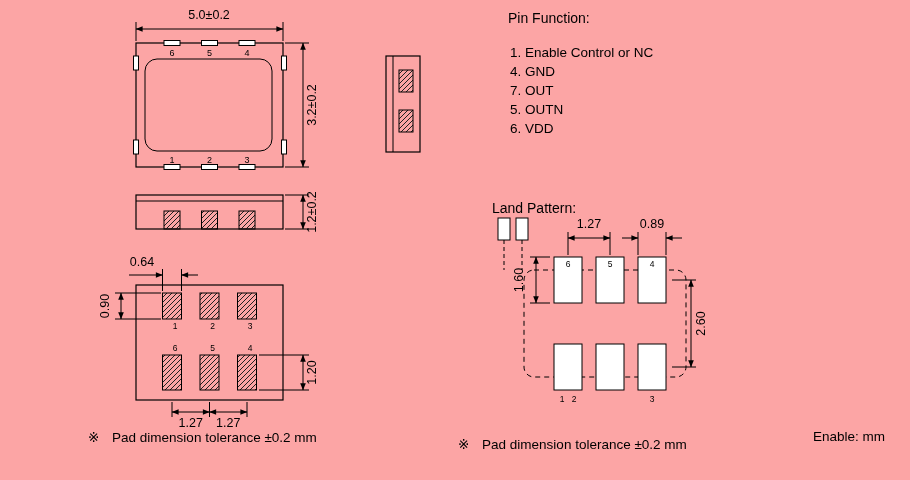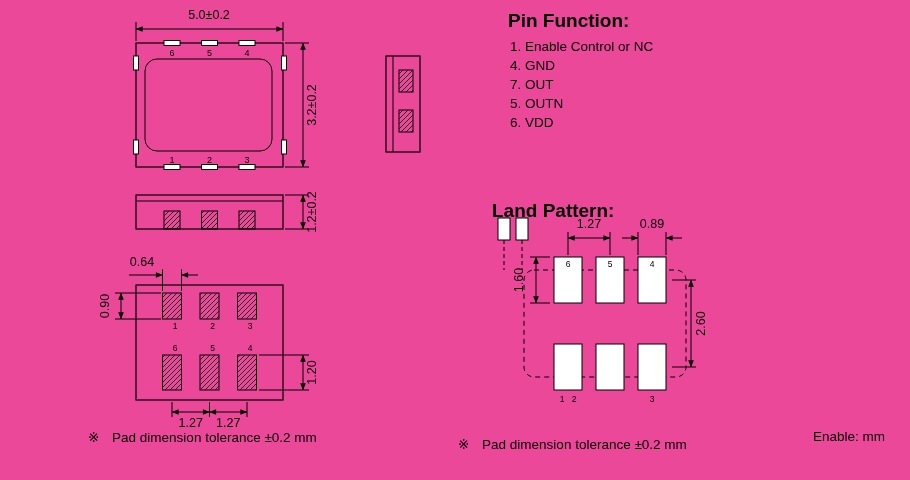--- a/index.html
+++ b/index.html
@@ -1,26 +1,26 @@
 <!DOCTYPE html>
 <html><head>
 <meta charset="utf-8">
 <style>
   *{margin:0;padding:0;box-sizing:border-box}
   html,body{background:#fff}
   body{font-family:"Liberation Sans","DejaVu Sans",sans-serif;color:#000}
-  .stage{position:relative;width:910px;height:480px;background:#ec4899;overflow:hidden}
+  .stage{position:relative;width:910px;height:480px;background:#fca5a5;overflow:hidden}
   .abs{position:absolute}
   svg{display:block;overflow:visible}
   svg text{fill:#000;font-family:"Liberation Sans","DejaVu Sans",sans-serif}
   .dim{font-size:12.5px}
   .pin{font-size:9px}
   .padnum{font-size:8.5px}
-  .sec-title{font-weight:bold;font-size:19px}
-  .pf-items{margin-top:5px;padding-left:2px}
+  .sec-title{font-weight:normal;font-size:14px}
+  .pf-items{margin-top:17px;padding-left:2px}
   .pf-item{font-size:13.5px;line-height:19px}
   .note{font-size:13.5px;white-space:nowrap}
   .note .mk{display:inline-block;margin-right:9px}
   .units{font-size:13.5px}
 </style>
 </head>
 <body>
 
 <div class="stage">
 

